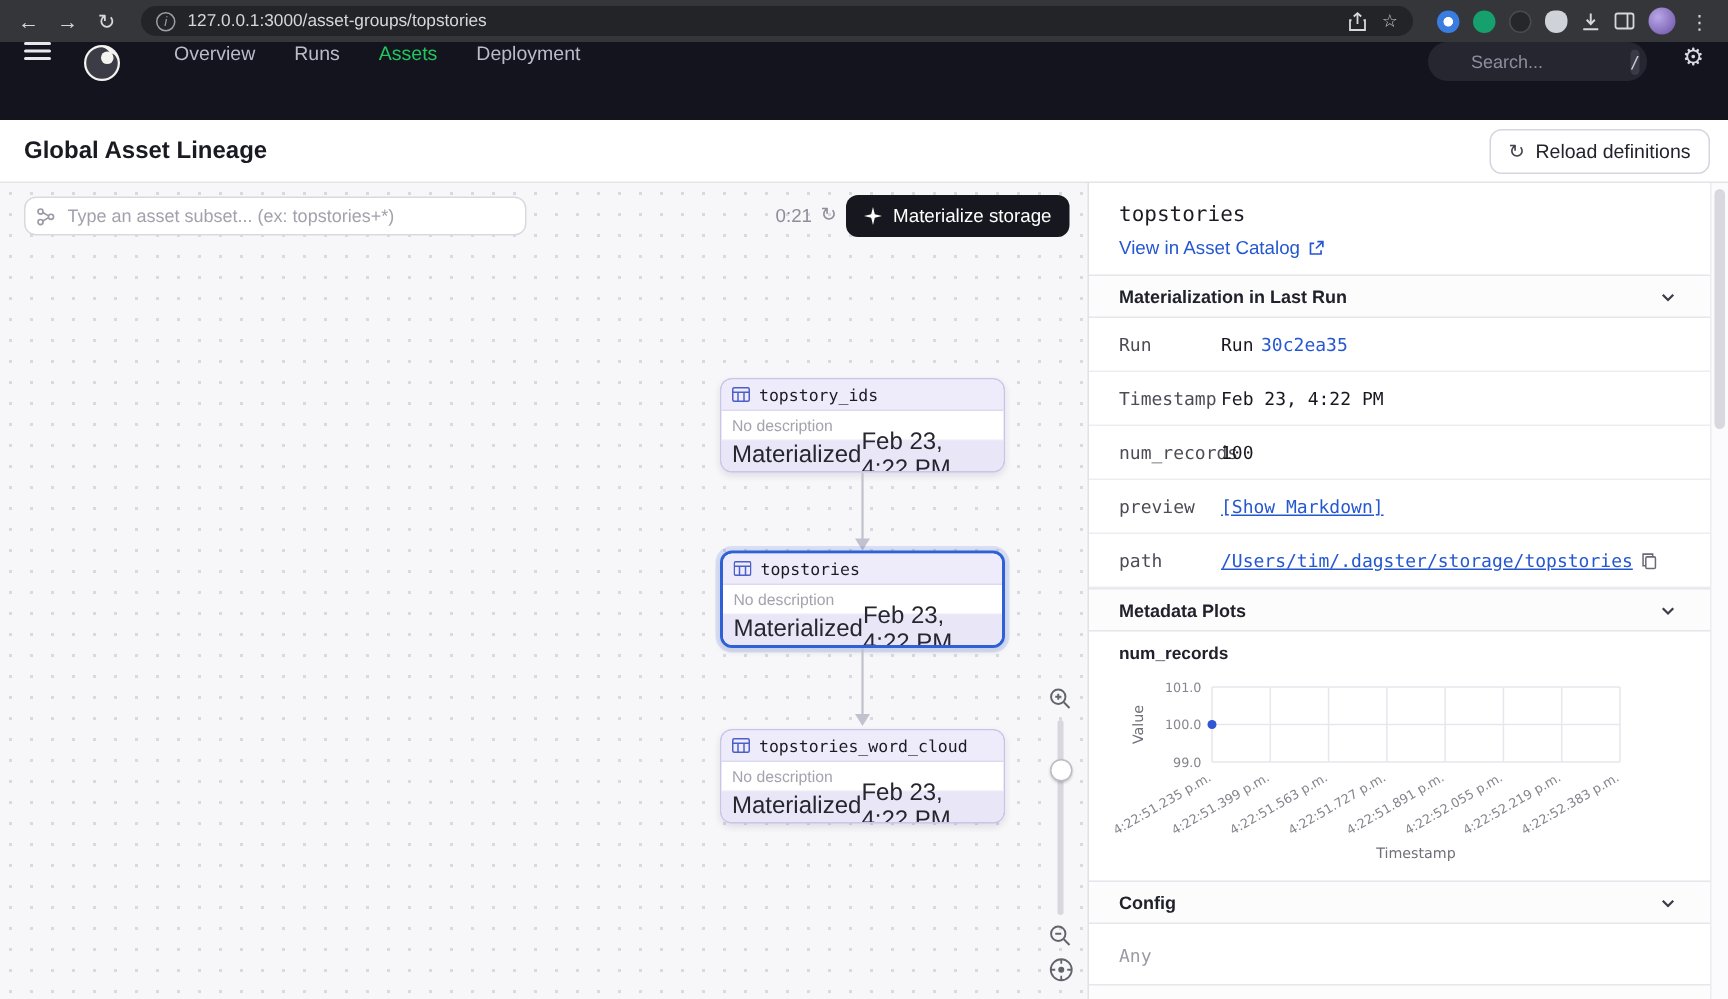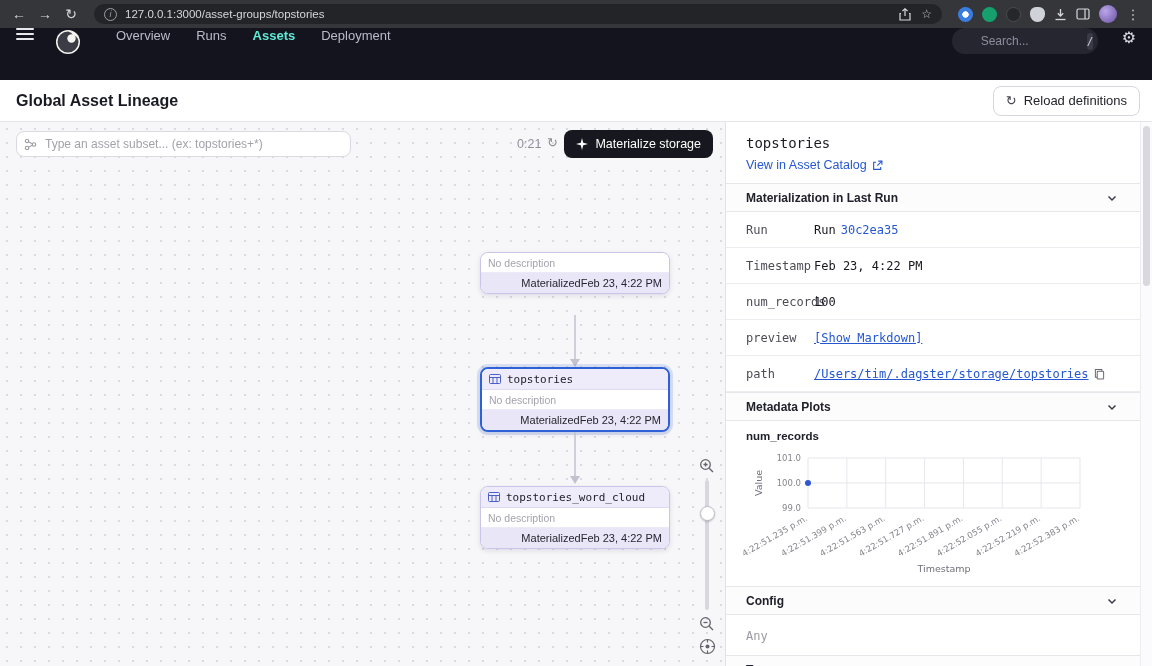--- a/index.html
+++ b/index.html
@@ -21,21 +21,21 @@
   .kebab{color:#d6d8dc;font-size:13px;width:14px;text-align:center}
   .star{color:#c2c5ca;font-size:12px}
 
   
   .appbar{height:52px;background:#14141f;display:flex;align-items:flex-start;padding:0 16px;gap:14px}
   .hamburger{width:18px;display:flex;flex-direction:column;gap:3px;cursor:pointer}
   .hamburger span{display:block;height:2px;background:#e7e8ee;border-radius:1px}
   .logo{width:28px;height:28px;flex:none;margin:0 6px}
   .nav{display:flex;gap:26px;margin-left:14px}
   .nav-item{font-size:13px;color:#b9bcc8;cursor:pointer}
-  .nav-item.active{color:#5eead4;font-weight:700}
+  .nav-item.active{color:#22c55e;font-weight:400}
   .spacer{flex:1}
   .search-pill{width:146px;height:26px;background:#262630;border-radius:13px;display:flex;align-items:center;padding:0 6px 0 9px;gap:20px}
   .search-pill input{background:transparent;border:none;outline:none;color:#aeb1bd;font-size:12px;width:86px;font-family:"Liberation Sans",sans-serif}
   .search-pill input::placeholder{color:#8b8e9c}
   .kbd{width:17px;height:17px;background:#3a3a47;border-radius:3px;color:#c9cbd6;font-size:11px;display:flex;align-items:center;justify-content:center;font-family:"DejaVu Sans Mono",monospace}
   .gear{color:#d9dae2;font-size:16px;margin-left:10px;cursor:pointer}
 
   
   .pagebar{height:42px;background:#fff;border-bottom:1px solid #e4e4e9;display:flex;align-items:center;justify-content:space-between;padding:0 12px 0 16px}
   .page-title{font-size:16px;font-weight:700;color:#1a1a23}
@@ -52,21 +52,21 @@
   .timer{position:absolute;left:517px;top:15px;font-size:12.5px;color:#8f8f99}
   .timer-refresh{position:absolute;left:547px;top:13px;font-size:13px;color:#8f8f99;cursor:pointer}
   .mat-btn{position:absolute;right:12px;top:8px;height:28px;background:#17171f;color:#fff;border:none;border-radius:8px;display:flex;align-items:center;gap:7px;padding:0 12px;font-size:12.5px;cursor:pointer}
 
   
   .node{position:absolute;left:480px;width:190px;border:1px solid #c9c4ea;border-radius:8px;background:#fff;box-shadow:0 2px 5px rgba(40,40,80,.12);overflow:hidden;cursor:pointer}
   .node.selected{border:2px solid #2e61d6;box-shadow:0 0 0 3px rgba(46,97,214,.15),0 2px 5px rgba(40,40,80,.12)}
   .node-h{display:flex;align-items:center;gap:6px;height:21px;background:#eeecfa;border-bottom:1px solid #ddd9f0;padding:0 7px}
   .node-name{font-family:"DejaVu Sans Mono",monospace;font-size:11px;color:#1c1c26}
   .node-d{height:20px;font-size:10.5px;color:#a3a3ad;padding:0 7px;display:flex;align-items:center;background:#fff;border-bottom:1px solid #eceaf6}
-  .node-f{height:20px;display:flex;justify-content:flex-end;align-items:center;background:#e9e6f8;padding:0 7px;font-size:11px;color:#26262f}
+  .node-f{height:20px;display:flex;justify-content:center;align-items:center;background:#e9e6f8;padding:0 7px;font-size:16px;color:#26262f}
   .edge{position:absolute;left:565px}
 
   
   .zoomctl{position:absolute;right:6px;top:336px;display:flex;flex-direction:column;align-items:center;gap:6px;width:24px}
   .zoom-ic{color:#63636d;cursor:pointer;display:flex}
   .ztrack{width:4px;height:130px;background:#d7d7de;border-radius:2px;position:relative}
   .zhandle{position:absolute;left:-5.5px;top:26px;width:15px;height:15px;border-radius:50%;background:#fff;border:1px solid #bcbcc6;box-shadow:0 1px 2px rgba(0,0,0,.2);cursor:grab}
 
   
   .panel{flex:1;background:#fff;position:relative;overflow:hidden}
@@ -185,20 +185,27 @@
     <span class="timer">0:21</span>
     <span class="timer-refresh">↻</span>
     <button class="mat-btn">
       <svg width="12" height="12" viewBox="0 0 12 12">
           <path d="M6 0 7.2 4.8 12 6 7.2 7.2 6 12 4.8 7.2 0 6 4.8 4.8Z" fill="#fff"></path>
         </svg>
       <span>Materialize storage</span>
     </button>
 
     <div class="node" style="top:130px">
+      <div class="node-h">
+        <svg width="12" height="12" viewBox="0 0 12 12" fill="none" stroke="#4a5fc9" stroke-width="1">
+            <rect x="0.5" y="1.5" width="11" height="9" rx="1"></rect>
+            <path d="M0.5 4.5h11M4 4.5v6M8 4.5v6"></path>
+          </svg>
+        <span class="node-name">topstory_ids</span>
+      </div>
       <div class="node-d">No description</div>
       <div class="node-f">
         <span>Materialized</span>
         <span>Feb 23, 4:22 PM</span>
       </div>
     </div>
 
     <svg class="edge" style="top:193px" width="20" height="53">
       <line x1="10" y1="0" x2="10" y2="45" stroke="#c2c2ce" stroke-width="1.5"></line>
       <path d="M5 44 L15 44 L10 52 Z" fill="#c2c2ce"></path>

